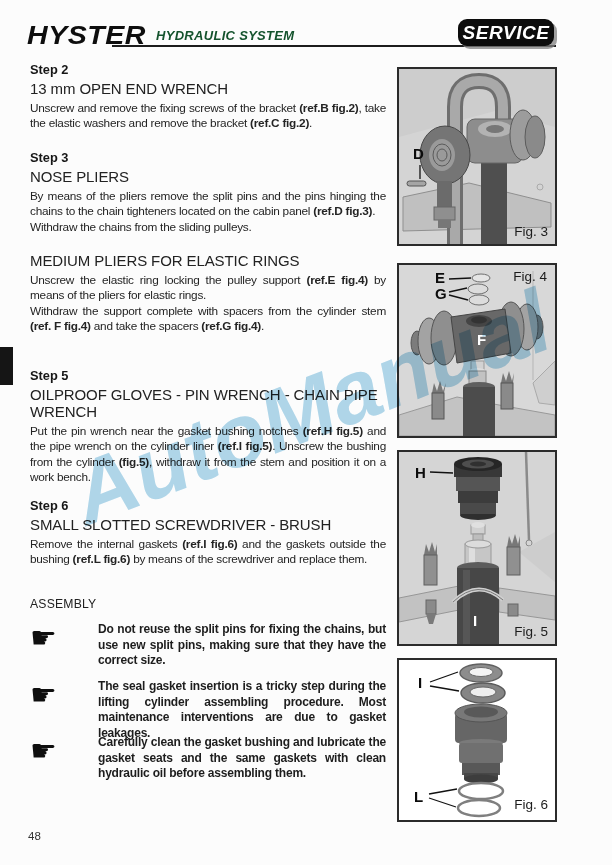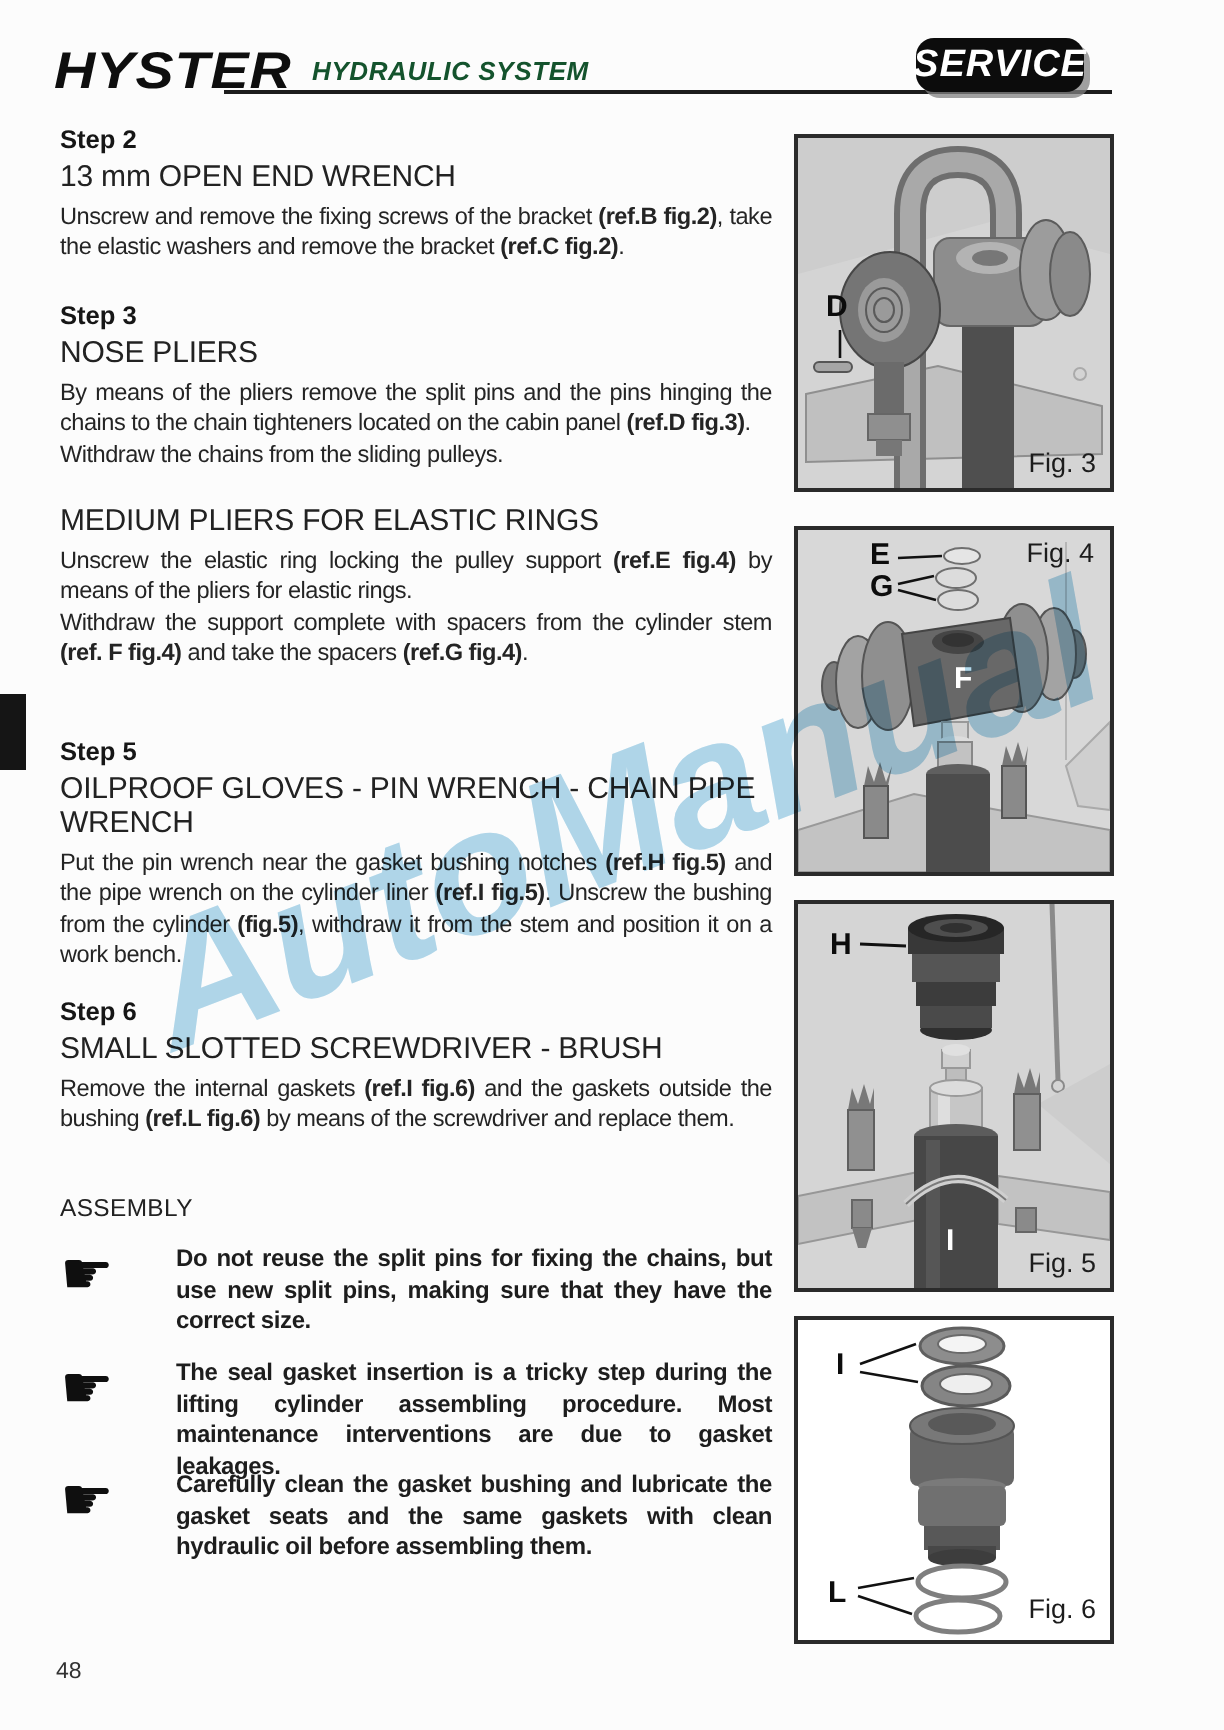--- a/index.html
+++ b/index.html
@@ -23,21 +23,21 @@
   .header-rule {
     position:absolute; left:112px; top:45px; width:444px; height:2px;
     background:#1c1c1c;
   }
   .header-title {
     position:absolute; left:156px; top:28px; width:280px;
     font-weight:bold; font-style:italic;
     font-size:13px; letter-spacing:0.3px; color:#14532d;
   }
   .badge {
-    position:absolute; left:458px; top:19px; width:84px; height:27px;
+    position:absolute; left:458px; top:19px; width:96px; height:27px;
     border-radius:9px;
     display:flex; align-items:center; justify-content:center;
     box-shadow:3px 3px 0 rgba(130,130,130,0.75);
   }
   .badge span {
     color:#ffffff; font-weight:bold; font-style:italic;
     font-size:19px; letter-spacing:0.5px;
   }
 
   
@@ -55,21 +55,21 @@
     position:absolute; left:30px; top:597px;
     font-size:12.2px; letter-spacing:0.2px; color:#222;
   }
   .note { position:absolute; left:30px; width:356px; display:flex; }
   .note-icon {
     flex:none; width:58px; font-size:30px; line-height:30px;
     color:#0f0f0f; padding-top:1px;
   }
   .note-text {
     font-weight:bold; font-size:12px; line-height:15.7px;
-    letter-spacing:-0.2px; text-align:justify; color:#1d1d1d; width:298px;
+    letter-spacing:-0.2px; text-align:justify; color:#1d1d1d; width:298px;margin-left:10px;
   }
   .page-number { position:absolute; left:28px; top:830px; font-size:11.5px; color:#333; }
 
   
   .figure {
     position:absolute; left:397px; width:160px;
     border:2px solid #2b2b2b; background:#d6d6d6;
   }
   .figure svg { display:block; width:100%; height:100%; }
   #fig3 { top:67px;  height:179px; }

